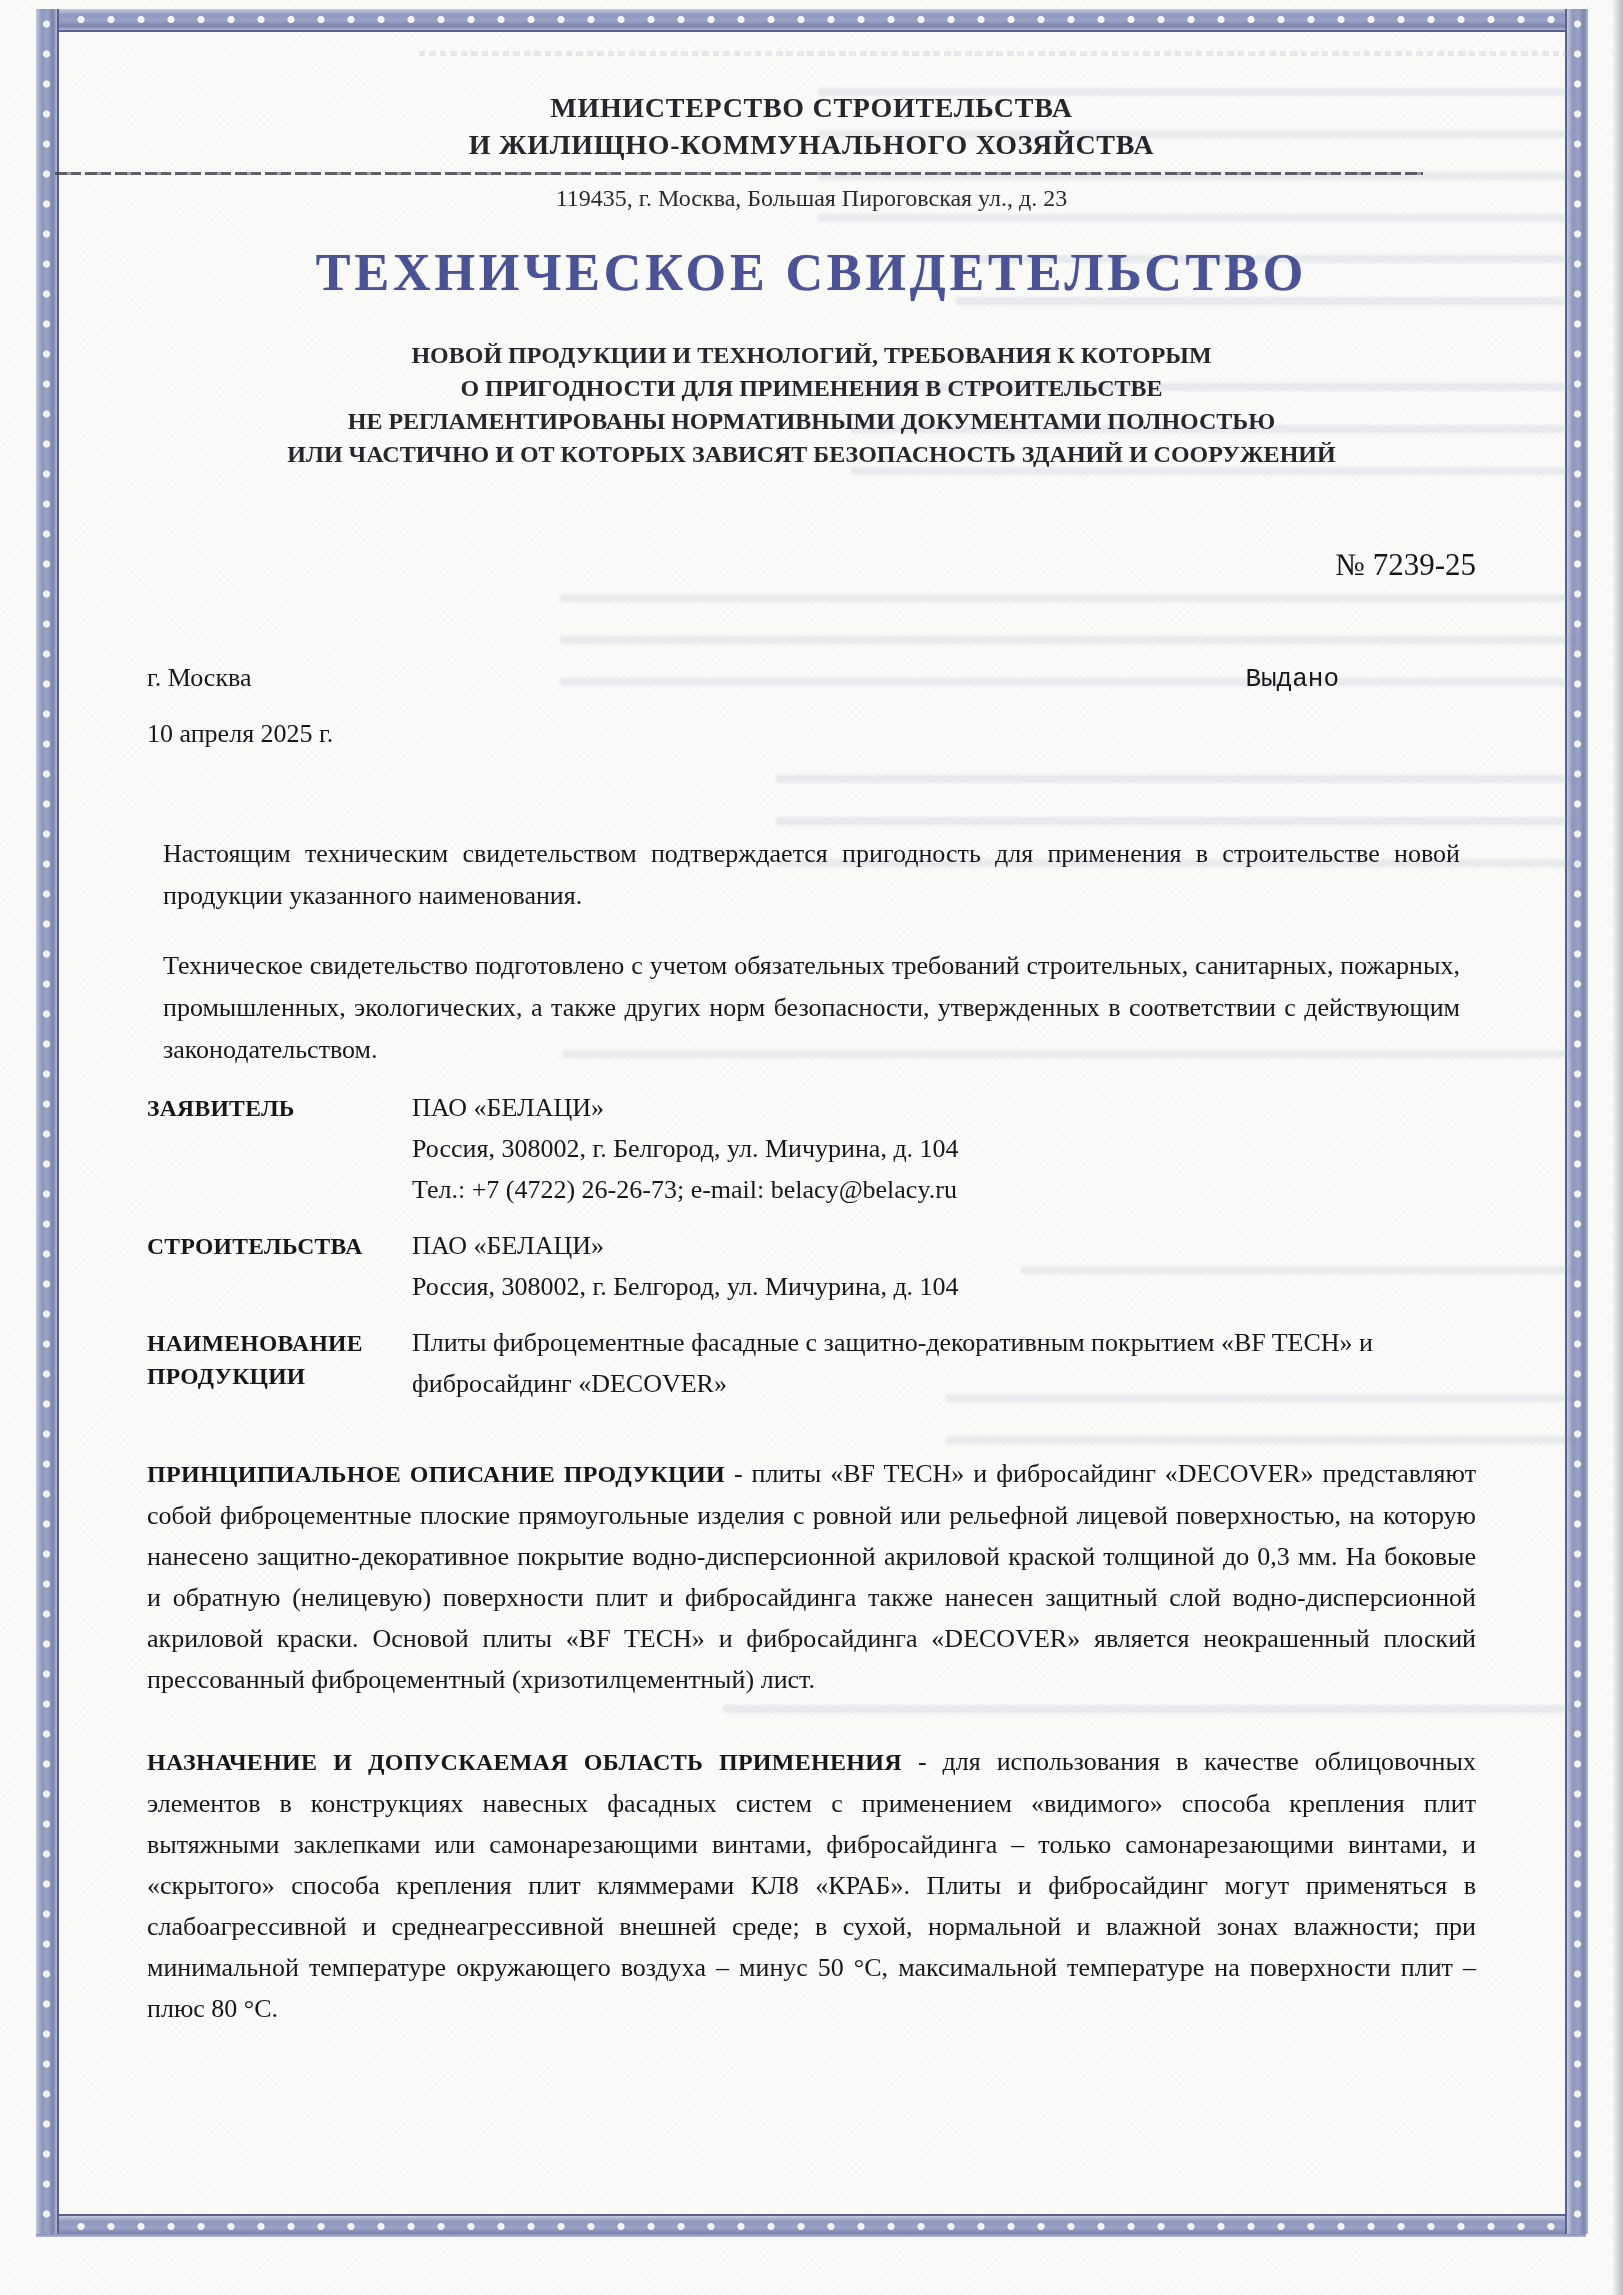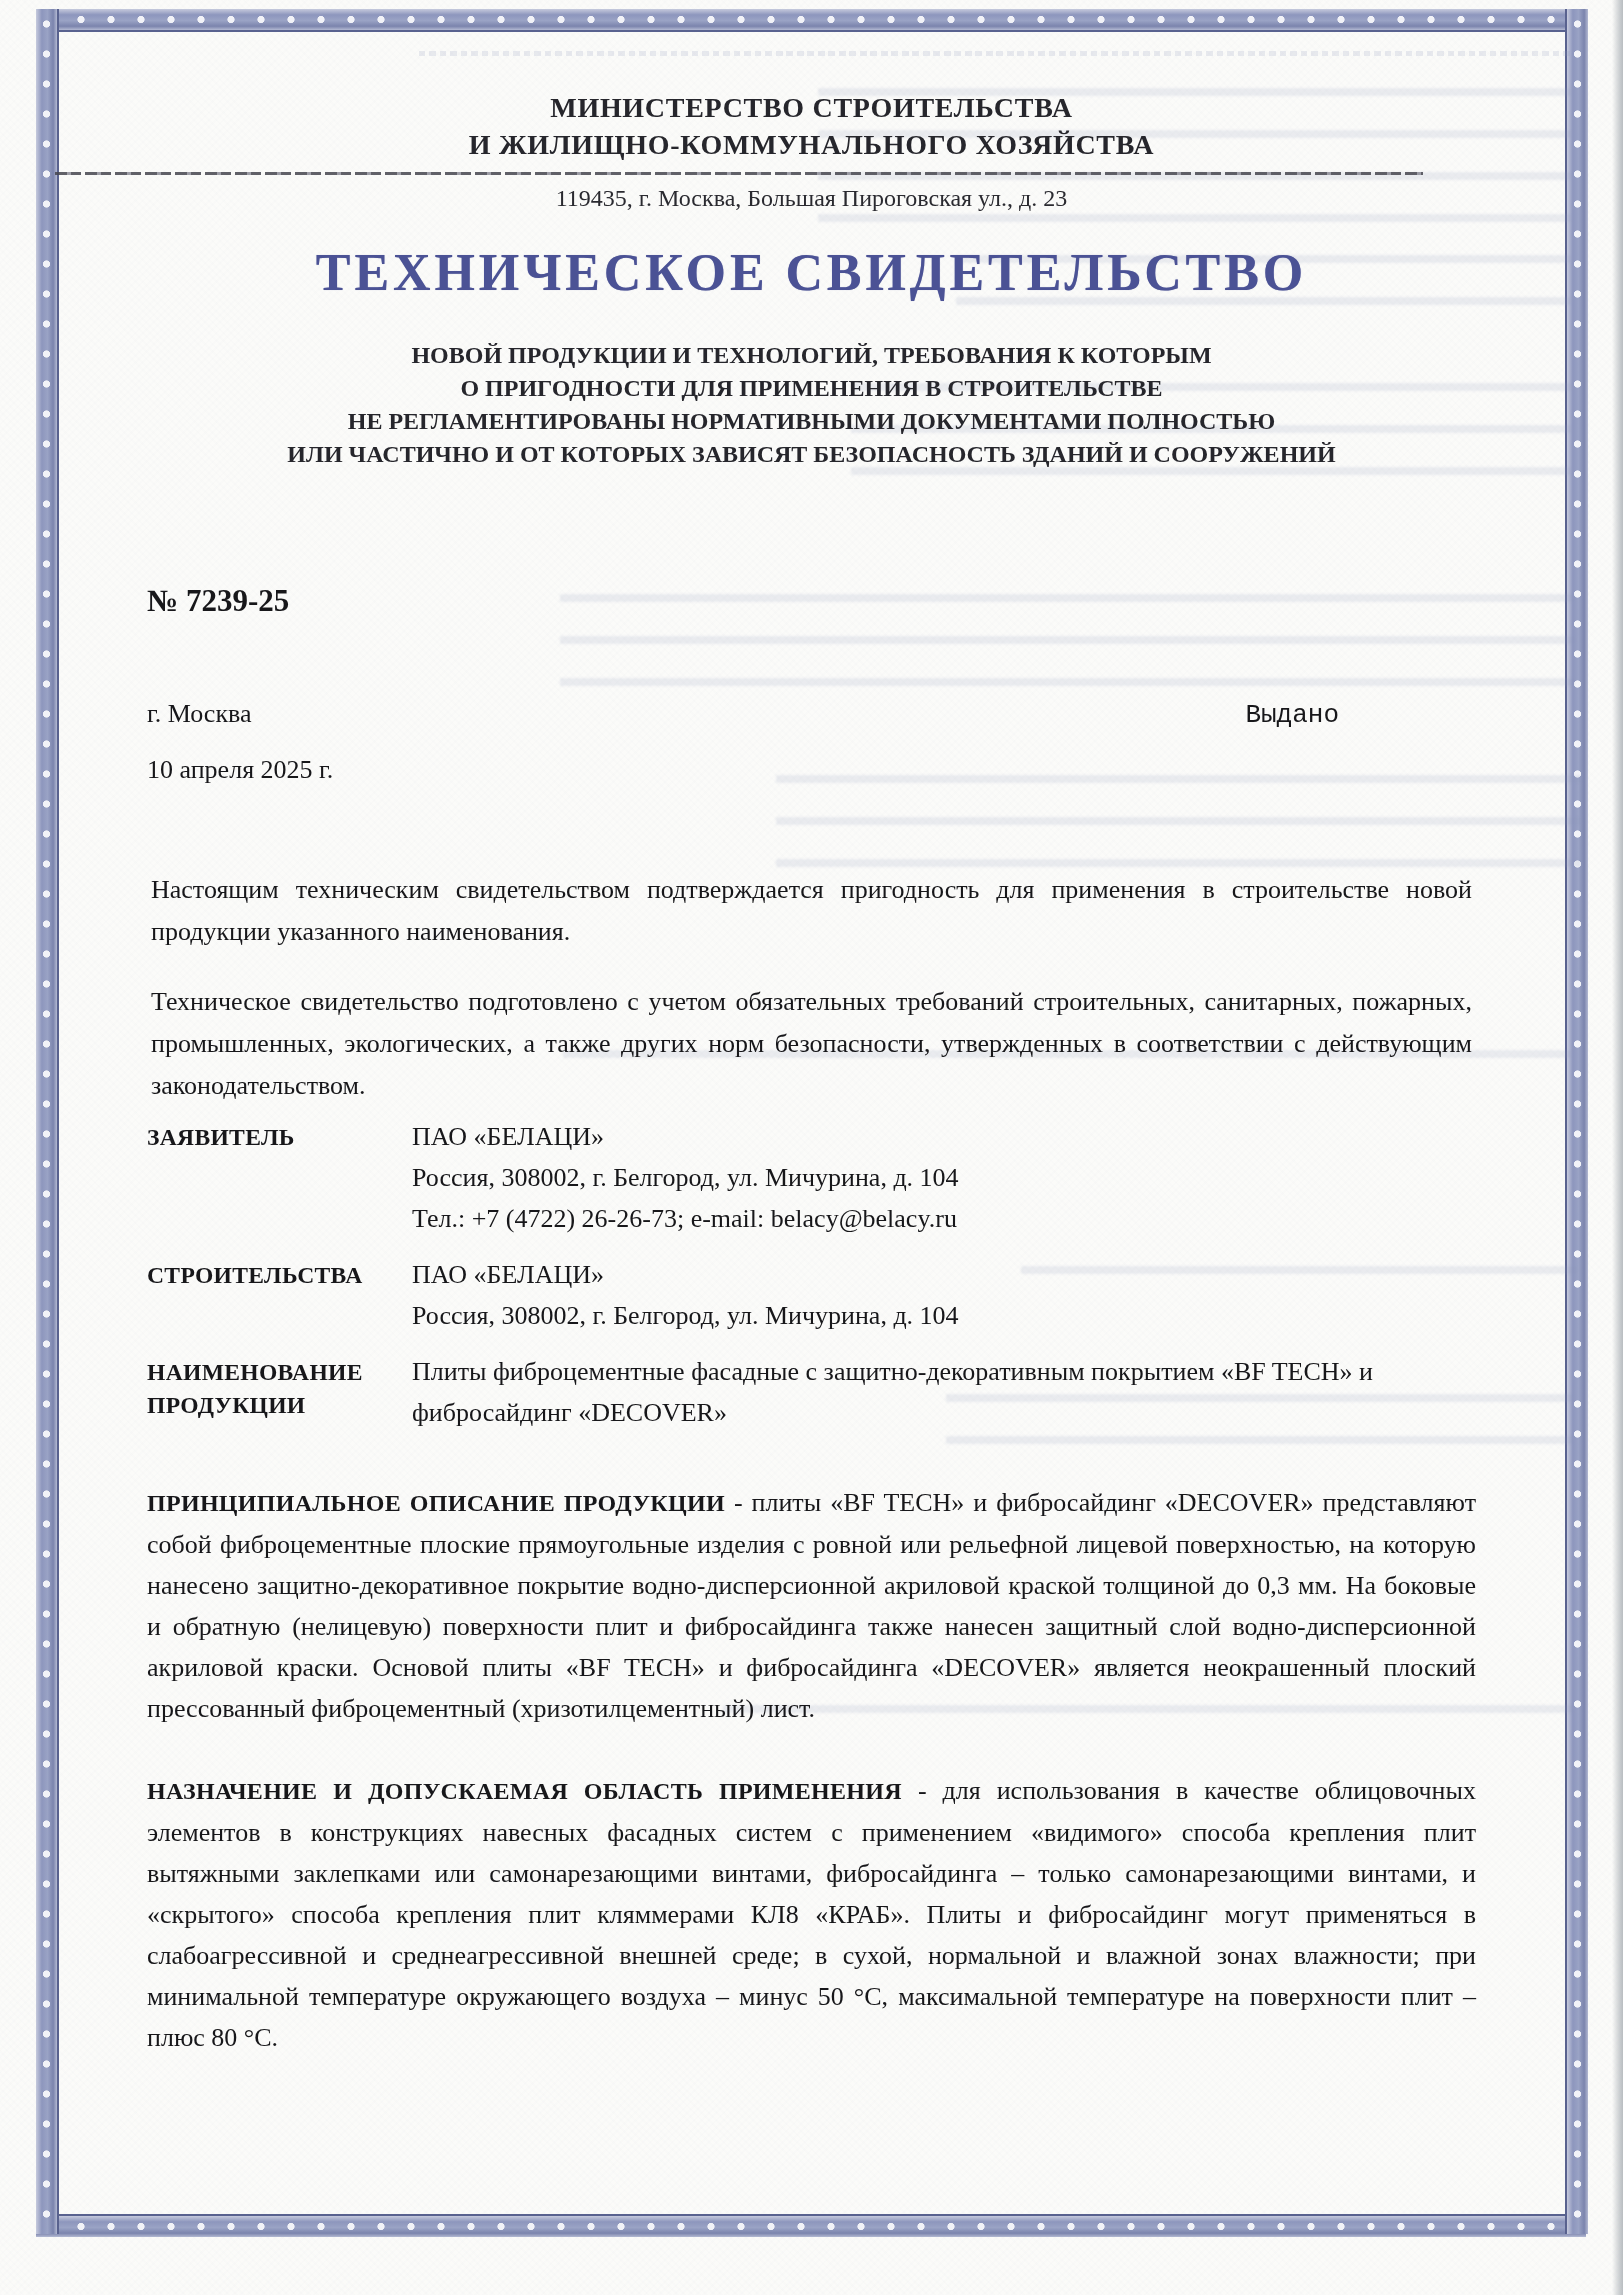--- a/index.html
+++ b/index.html
@@ -53,25 +53,25 @@
   .content{position:absolute;left:147px;right:148px;top:0;}
   .ministry{margin-top:89px;text-align:center;font-weight:bold;font-size:28px;line-height:37px;letter-spacing:0.7px;color:#26262c;}
   .rule{
     margin-top:9.2px;margin-left:-92px;width:1368px;height:3.3px;
     background:repeating-linear-gradient(90deg,#45454e 0 11.8px,#8d8d98 11.8px 15.7px,#45454e 15.7px 26px,rgba(0,0,0,0) 26px 30px);
     opacity:.85;
   }
   .address{margin-top:7.9px;text-align:center;font-size:24px;line-height:31px;color:#2a2a30;}
   .doc-title{margin-top:31px;text-align:center;font-weight:bold;font-size:52px;line-height:56px;letter-spacing:3.9px;color:#4b5295;text-shadow:0 0 0.7px rgba(75,82,149,.6);}
   .subtitle{margin-top:38px;text-align:center;font-weight:bold;font-size:24px;line-height:33px;color:#26262c;}
-  .doc-number{margin-top:110px;text-align:left;font-weight:bold;font-size:31px;line-height:39px;}
+  .doc-number{margin-top:74px;text-align:right;font-weight:normal;font-size:31px;line-height:39px;}
   .place-row{margin-top:77px;display:flex;justify-content:space-between;align-items:baseline;font-size:26px;line-height:34px;}
   .issued-label{margin-right:137px;font-family:Liberation Mono, monospace;}
   .issue-date{margin-top:21px;font-size:26px;line-height:34px;padding-right:3.9px;}
-  .para{margin:4px;text-align:justify;font-size:26px;line-height:42px;}
+  .para{margin:16px;text-align:justify;font-size:26px;line-height:42px;}
   .p1{margin-top:82px;}
   .p2{margin-top:27.5px;}
   .fields{margin-top:9px;display:grid;grid-template-columns:265px 1fr;row-gap:15px;}
   .field-label{font-weight:bold;font-size:23.6px;line-height:33px;padding-top:5.2px;letter-spacing:0.3px;}
   .field-value{font-size:26px;line-height:41px;}
   .section{margin:0;text-align:justify;font-size:26px;line-height:41px;}
   .section b{font-size:24px;letter-spacing:0.3px;}
   .desc{margin-top:49px;}
   .purpose{margin-top:41px;}
 </style>

